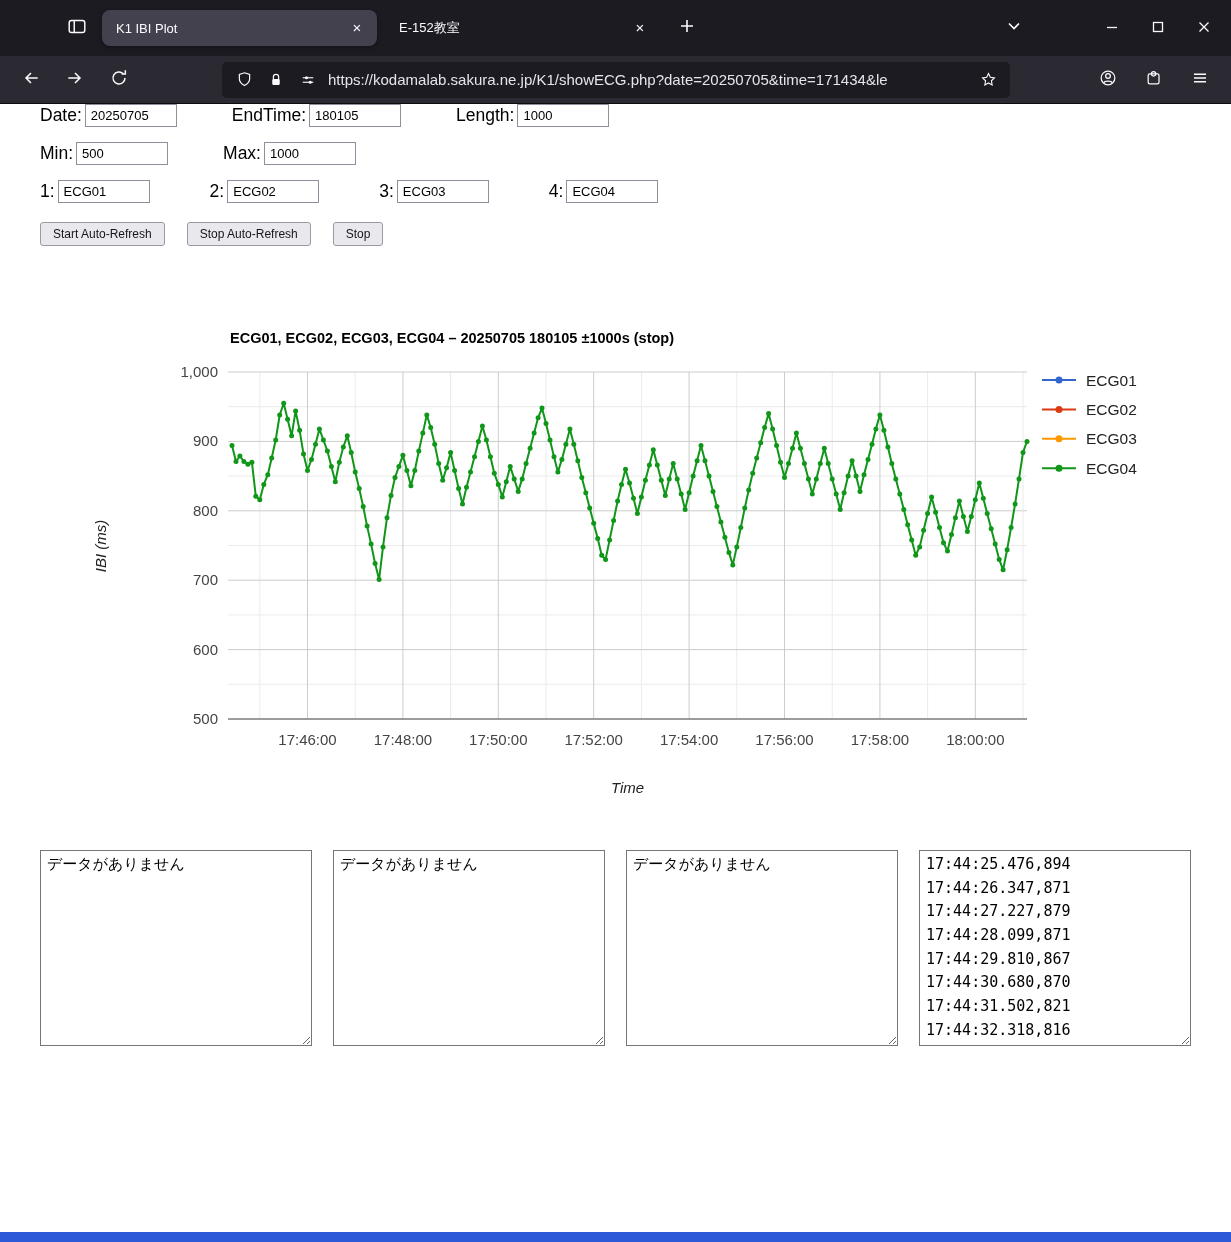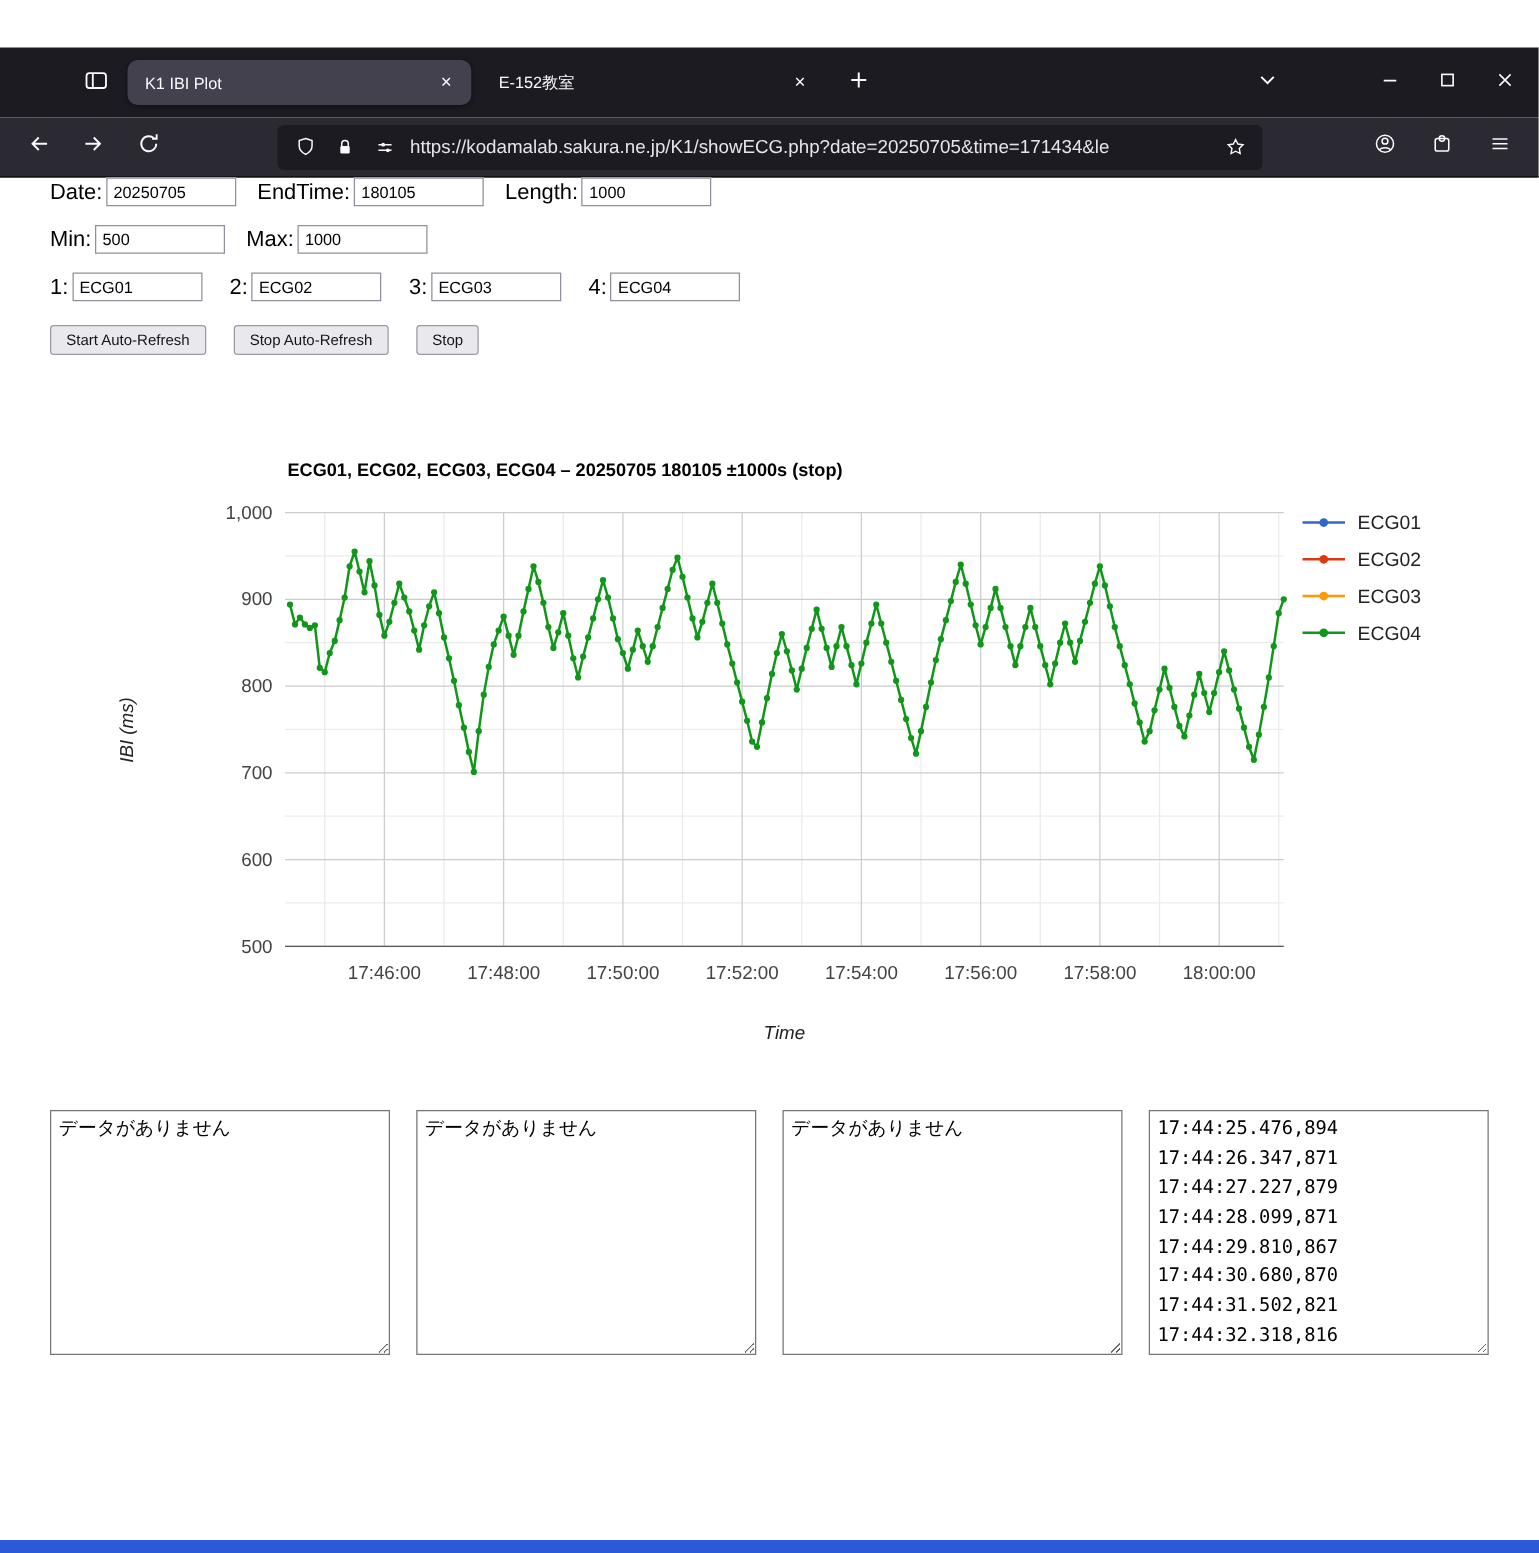--- a/index.html
+++ b/index.html
@@ -5,21 +5,21 @@
   * { box-sizing: border-box; }
   html,body { margin:0; padding:0; }
   body {
     width:1231px; height:1242px; overflow:hidden;
     background:#fff;
     font-family:"Liberation Sans", sans-serif;
   }
   
   .titlebar {
     height:56px; background:#1c1b22;
-    display:flex; align-items:center;margin-top:38px;
+    display:flex; align-items:center;
   }
   .fxview {
     width:34px; height:34px; margin-left:60px; border-radius:4px;
     display:flex; align-items:center; justify-content:center; flex:0 0 auto;
   }
   .tab {
     width:275px; height:36px; margin-left:8px; border-radius:8px;
     display:flex; align-items:center; padding:0 10px 0 14px; flex:0 0 auto;
     color:#fbfbfe; font-size:13px;
   }
@@ -51,26 +51,26 @@
   .urlbar .u-icon { width:24px; height:24px; display:flex; align-items:center; justify-content:center; flex:0 0 auto; margin-right:8px; }
   .url-text {
     flex:1; color:#e4e4ea; font-size:15px; white-space:nowrap; overflow:hidden;
   }
   .nav-right { margin-left:auto; display:flex; align-items:center; margin-right:14px; }
   .nav-right .nav-btn + .nav-btn { margin-left:12px; }
 
   
   .content { padding:0 40px; }
   h1.page-title { font-size:29px; font-weight:bold; color:#000; margin:46px 0 36px 0; line-height:1.1; }
-  .form-row { display:flex; align-items:center; margin-bottom:15px; font-size:17.5px; color:#000; }
+  .form-row { display:flex; align-items:center; margin-bottom:15px; font-size:17.5px; color:#000;gap:38px; }
   .grp { display:flex; align-items:center; margin-right:17px; }
   .grp.ch { margin-right:22px; }
   .grp .lbl { margin-right:3px; }
   .grp input {
-    width:104px; height:23px; border:1px solid #8f8f9d; background:#fff;
+    width:92px; height:23px; border:1px solid #8f8f9d; background:#fff;
     font-family:"Liberation Sans",sans-serif; font-size:13px; padding:1px 5px; color:#000;
   }
   .btn-row { display:flex; align-items:center; margin-top:19px; }
   .btn {
     background:#e9e9ed; border:1px solid #9a9aa5; border-radius:3px; color:#15141a;
     font-family:"Liberation Sans",sans-serif; font-size:12px; padding:4px 12px; margin-right:22px;
   }
   .chart-wrap { margin-top:73px; }
   svg.chart { display:block; font-family:"Liberation Sans",sans-serif; }
 

